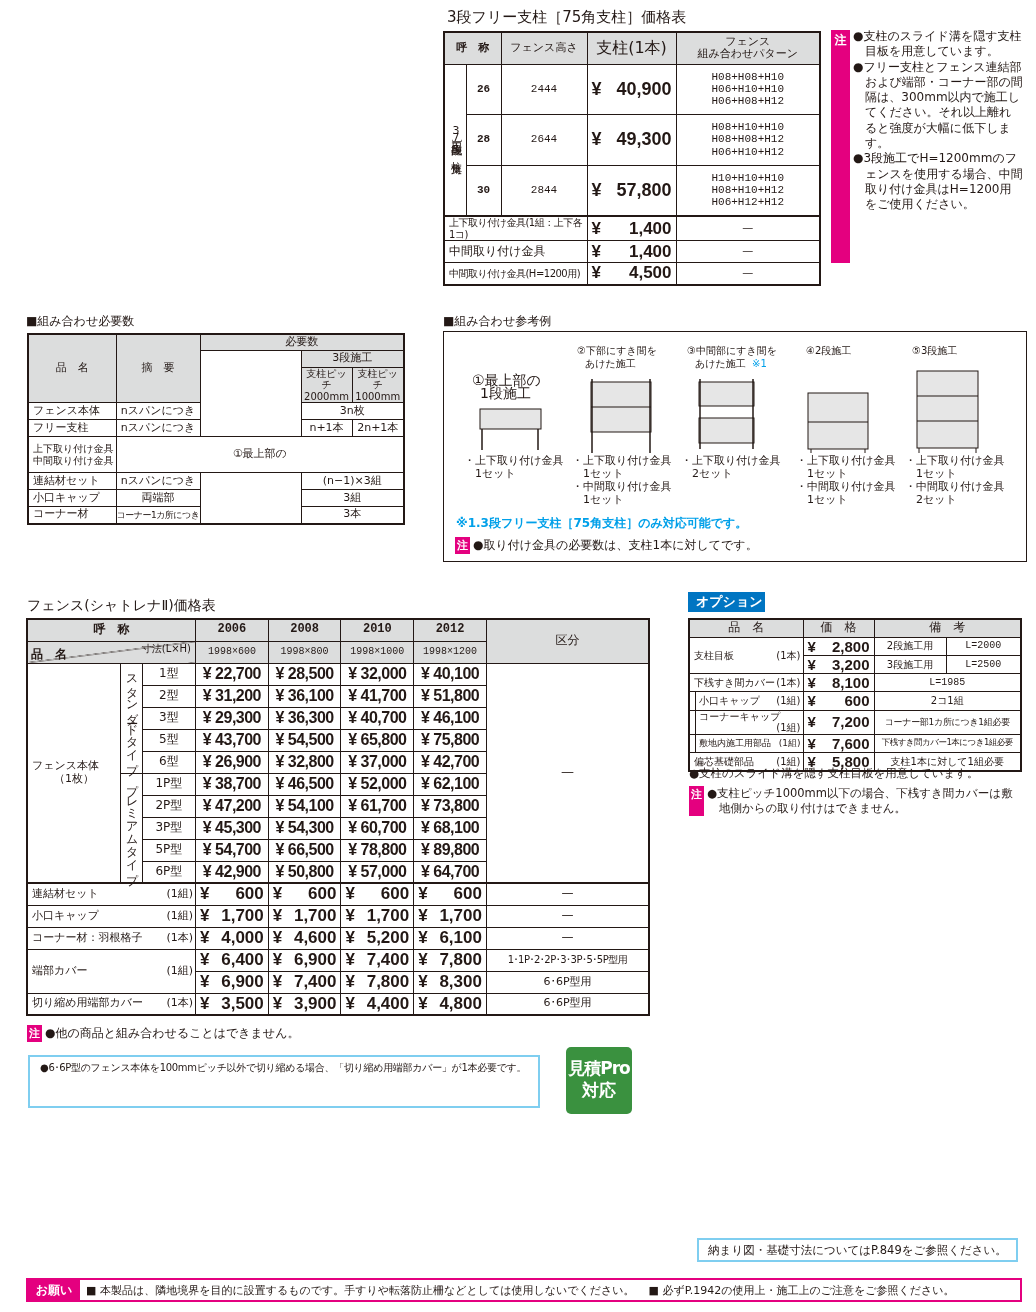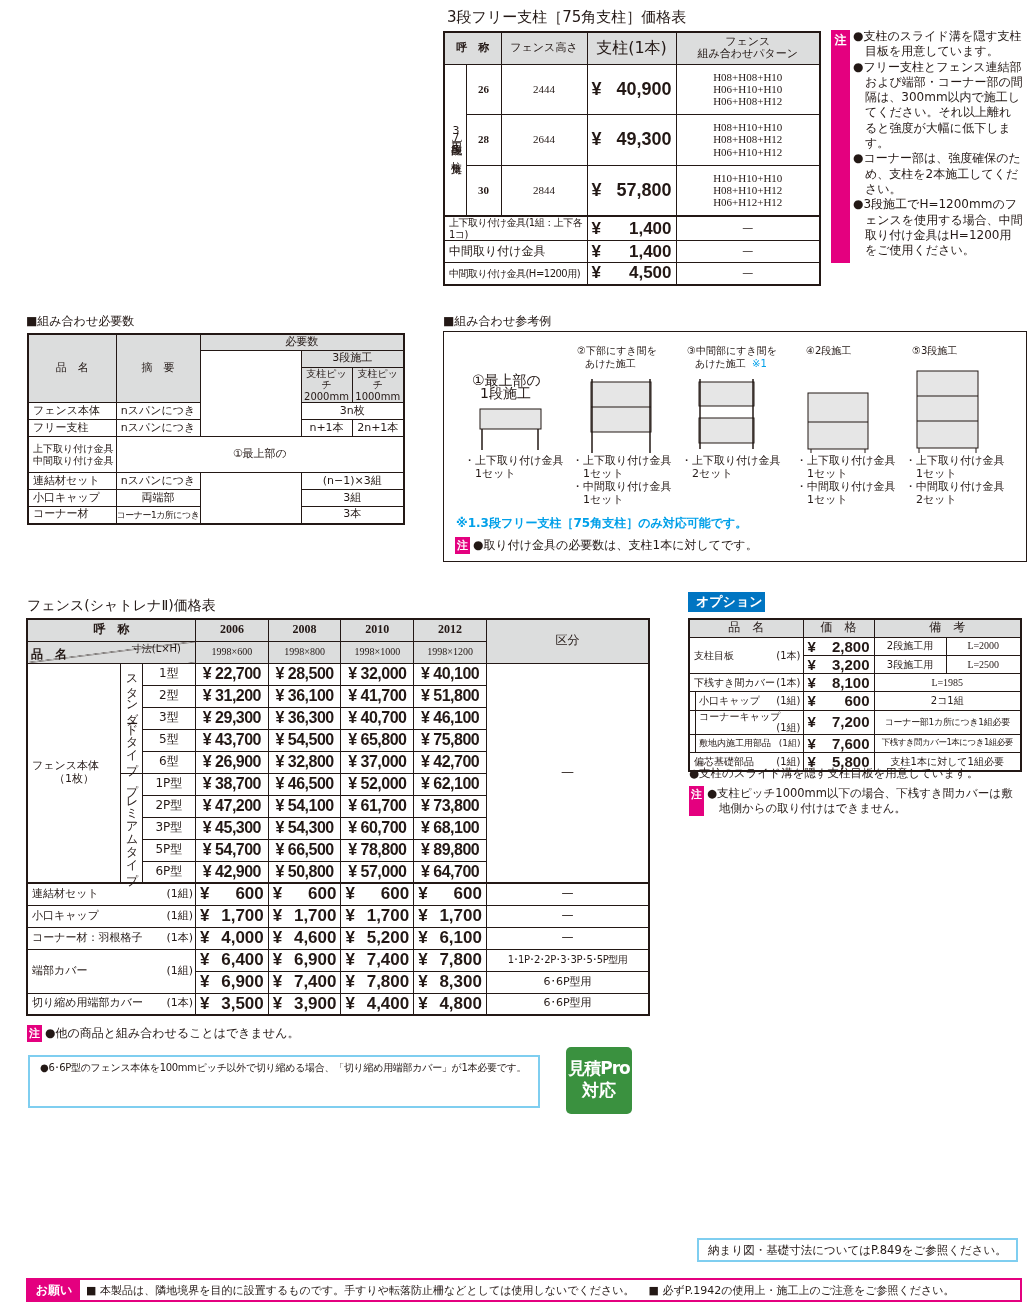--- a/index.html
+++ b/index.html
@@ -5,21 +5,21 @@
 *{box-sizing:border-box;margin:0;padding:0}
 body{width:1036px;height:1312px;background:#fff;font-family:"DejaVu Sans","Liberation Sans",sans-serif;color:#231815;position:relative;overflow:hidden;font-size:11px}
 .abs{position:absolute}
 table{border-collapse:collapse;table-layout:fixed}
 td,th{border:1px solid #231815;font-weight:normal;text-align:center;vertical-align:middle;padding:0;line-height:1.15}
 .hd{background:#dcdddd}
 .price{font-family:"Liberation Sans",sans-serif;font-weight:bold;font-size:17px;white-space:nowrap}
 .price .y{float:left;padding-left:4px}
 .price .v{float:right;padding-right:4px}
 .tight-price{font-family:"Liberation Sans",sans-serif;font-weight:bold;font-size:16px;letter-spacing:-0.5px;white-space:nowrap}
-.mono{font-family:Liberation Serif, serif}
+.mono{font-family:Liberation Mono, monospace}
 .sec-title{font-size:13px;font-weight:normal}
 .pink{background:#e4007f;color:#fff}
 .cyan{color:#00a0e9}
 .note-tag{display:inline-block;background:#e4007f;color:#fff;font-weight:bold;font-size:11px;width:15px;height:17px;line-height:17px;text-align:center;margin-right:3px}
 .vtext{writing-mode:vertical-rl;text-orientation:upright;letter-spacing:-1px;font-size:12px}
 .left{text-align:left;padding-left:4px}
 .small{font-size:10px}
 .bold{font-weight:bold}
 .thick{border:2px solid #231815}
 </style>
@@ -109,21 +109,20 @@
         </td>
     <td>—</td>
   </tr>
 </tbody>
   </table>
 
 <div class="abs pink" style="left:831px;top:30px;width:19px;height:233px;font-weight:bold;font-size:12px;text-align:center;padding-top:2px">注</div>
 <div class="abs" style="left:853px;top:29px;width:170px;font-size:12px;line-height:15.3px">
   <div style="padding-left:12px;text-indent:-12px">●支柱のスライド溝を隠す支柱目板を用意しています。</div>
   <div style="padding-left:12px;text-indent:-12px">●フリー支柱とフェンス連結部および端部・コーナー部の間隔は、300mm以内で施工してください。それ以上離れると強度が大幅に低下します。</div>
-  <div style="padding-left:12px;text-indent:-12px">●コーナー部は、強度確保のため、支柱を2本施工してください。</div>
   <div style="padding-left:12px;text-indent:-12px">●3段施工でH=1200mmのフェンスを使用する場合、中間取り付け金具はH=1200用をご使用ください。</div>
 </div>
 
 <div class="abs" style="left:26px;top:313px;font-size:12px">■組み合わせ必要数</div>
 <table class="abs" style="left:27px;top:333px;width:376px;font-size:11px;border:2px solid #231815">
   <colgroup>
       <col style="width:88px">
       <col style="width:84px">
       <col style="width:101px">
       <col style="width:51px">
@@ -286,21 +285,21 @@
     <td colspan="3" class="bold">呼　称</td>
     <td class="bold mono">2006</td>
     <td class="bold mono">2008</td>
     <td class="bold mono">2010</td>
     <td class="bold mono">2012</td>
     <td rowspan="2">区分</td>
   </tr>
   <tr class="hd" style="height:22px">
     <td colspan="3" style="position:relative;background:linear-gradient(to bottom right, transparent 49%, #231815 50%, transparent 52%) #dcdddd">
       <span class="abs bold" style="left:3px;bottom:1px">品　名</span>
-      <span class="abs" style="right:14px;top:1px;font-size:10px">寸法(L×H)</span>
+      <span class="abs" style="right:4px;top:1px;font-size:10px">寸法(L×H)</span>
     </td>
     <td class="mono small">1998×600</td>
     <td class="mono small">1998×800</td>
     <td class="mono small">1998×1000</td>
     <td class="mono small">1998×1200</td>
   </tr>
 
   <tr style="height:22px">
     <td rowspan="10" style="text-align:left;padding-left:4px;font-size:11px">
           <div>フェンス本体</div>

